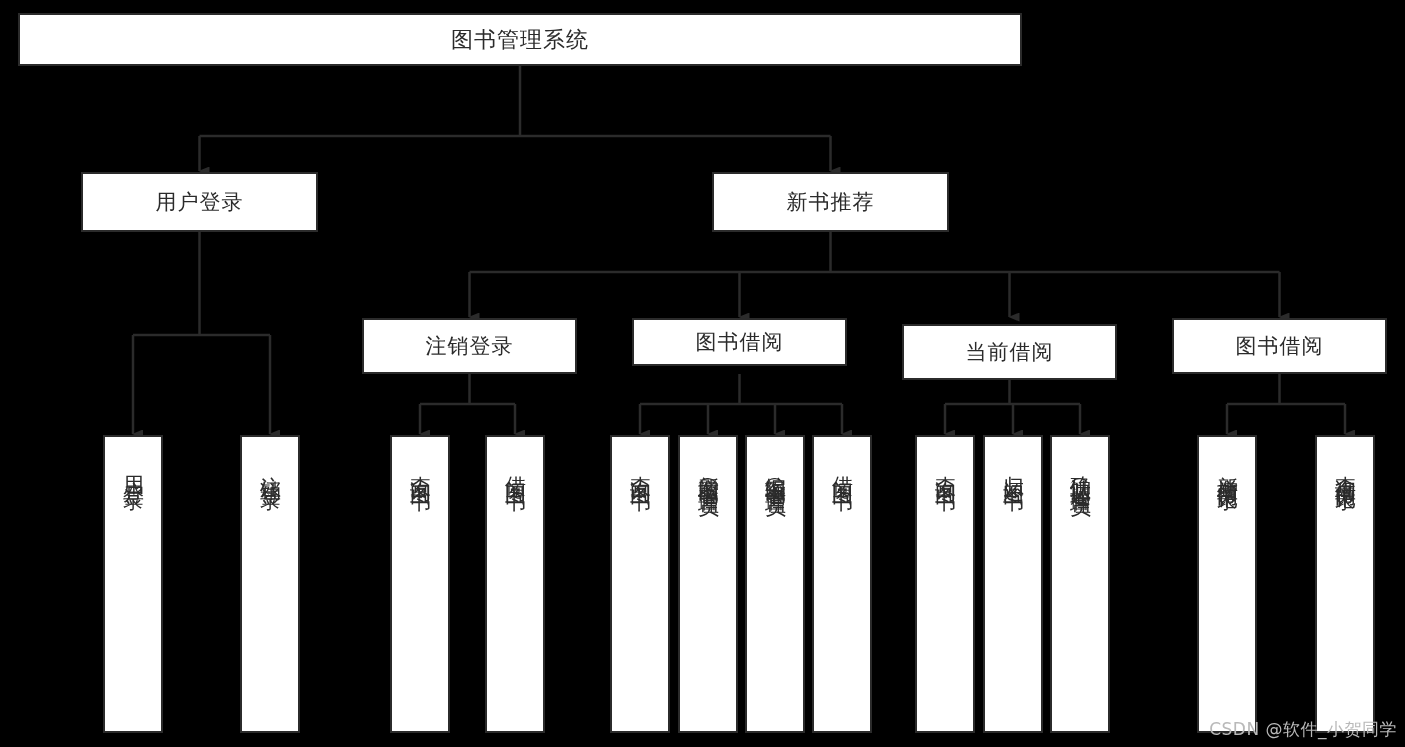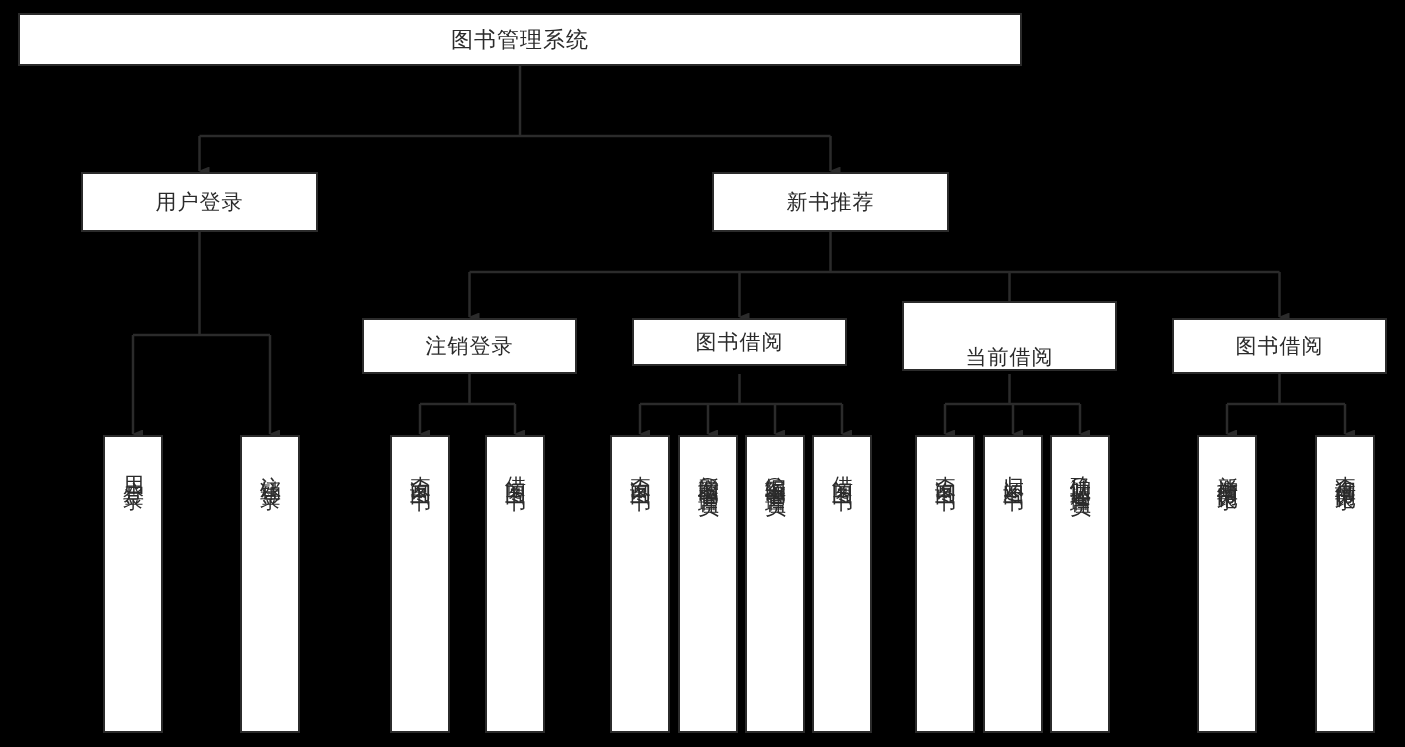--- a/index.html
+++ b/index.html
@@ -132,21 +132,21 @@
       </div>
       <div class="node vertical" style="left: 240px; top: 435px; width: 60px; height: 298px;">
         <span class="label">注销登录</span>
       </div>
       <div class="node" style="left: 362px; top: 318px; width: 215px; height: 56px;">
         <span class="label">注销登录</span>
       </div>
       <div class="node" style="left: 632px; top: 318px; width: 215px; height: 48px;">
         <span class="label">图书借阅</span>
       </div>
-      <div class="node" style="left: 902px; top: 301px; width: 215px; height: 70px; align-items: flex-end;">
+      <div class="node" style="left: 902px; top: 324px; width: 215px; height: 56px;">
         <span class="label">当前借阅</span>
       </div>
       <div class="node" style="left: 1172px; top: 318px; width: 215px; height: 56px;">
         <span class="label">图书借阅</span>
       </div>
       <div class="node vertical" style="left: 390px; top: 435px; width: 60px; height: 298px;">
         <span class="label">查询图书</span>
       </div>
       <div class="node vertical" style="left: 485px; top: 435px; width: 60px; height: 298px;">
         <span class="label">借阅图书</span>
@@ -173,13 +173,14 @@
         <span class="label">确认归还（管理员）</span>
       </div>
       <div class="node vertical tall" style="left: 1197px; top: 435px; width: 60px; height: 298px;">
         <span class="label">新增借阅记录</span>
       </div>
       <div class="node vertical tall" style="left: 1315px; top: 435px; width: 60px; height: 298px;">
         <span class="label">查询借阅记录</span>
       </div>
     </div>
 
+  <div id="watermark">CSDN @软件_小贺同学</div>
 </div>
 
 </body></html>

